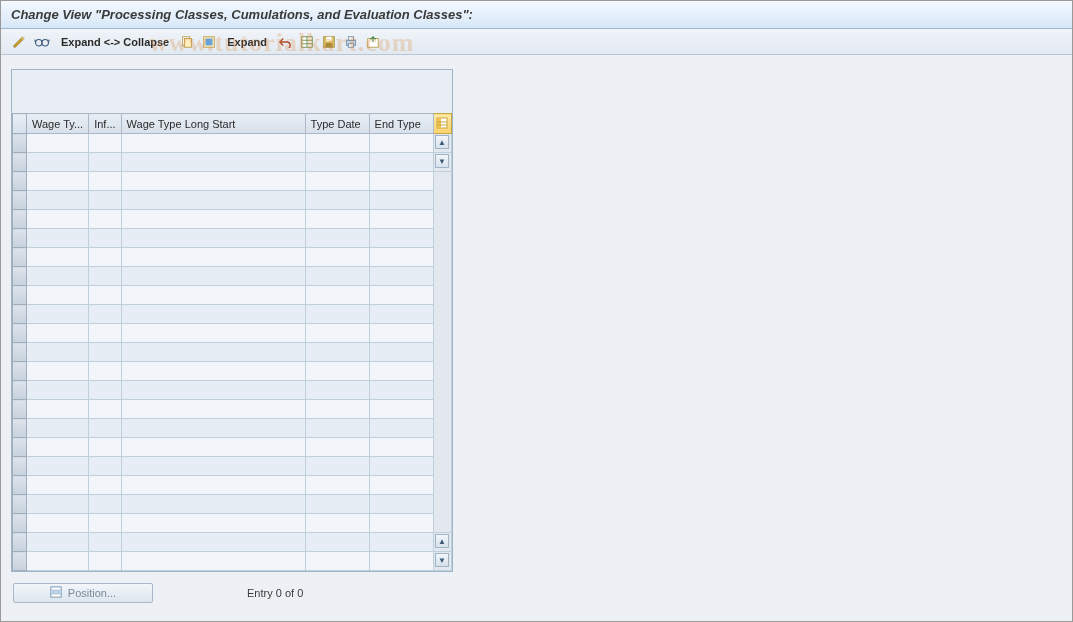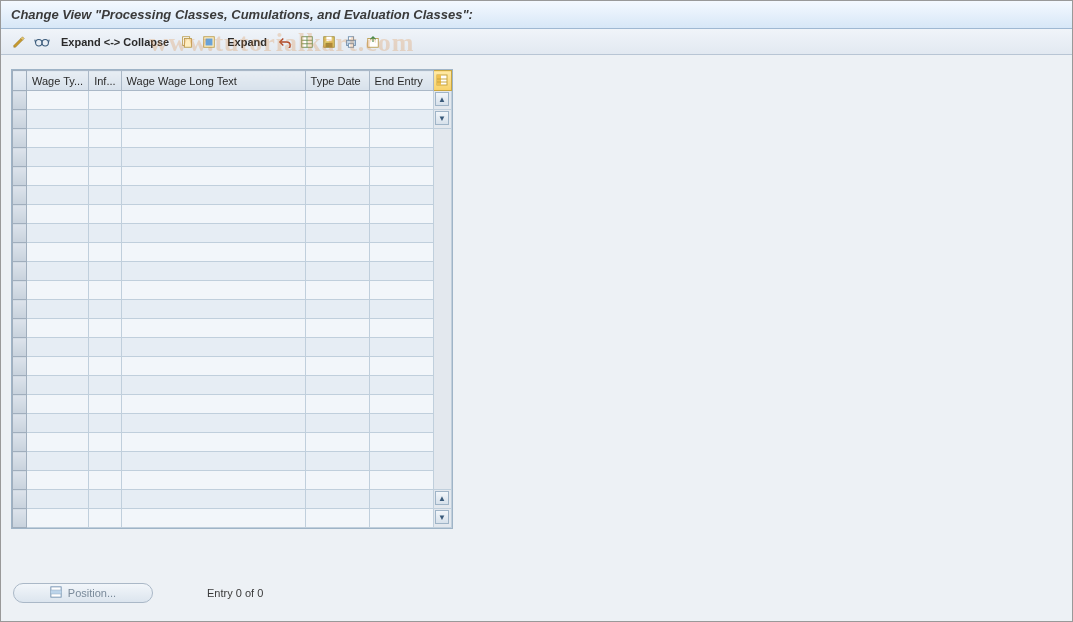--- a/index.html
+++ b/index.html
@@ -56,20 +56,21 @@
     }
 
     
     .table-wrapper {
       display: inline-block;
       border: 1px solid #9fb4c7;
       background: #e9eef4;
     }
     .table {
       border-collapse: collapse;
+      margin-top: 43px;
     }
     .table th, .table td {
       border: 1px solid #c0cfdc;
       height: 19px;
       padding: 0 5px;
       text-align: left;
       font-weight: normal;
       font-size: 11px;
       color: #2a2a2a;
       overflow: hidden;
@@ -137,32 +138,32 @@
       font-size: 11px;
       color: #3a3a3a;
       cursor: pointer;
     }
     .pos-btn {
       height: 20px;
       min-width: 140px;
       padding: 0 10px;
       background: linear-gradient(#f2f6fa, #dce5ee);
       border: 1px solid #aab8c7;
-      border-radius: 10px;
+      border-radius: 2px;
       display: inline-flex;
       align-items: center;
       justify-content: center;
       font-size: 11px;
       color: #7a8a9a;
       cursor: pointer;
       gap: 6px;
     }
     .pos-btn .icon { color: #4a6a8a; }
     .entry-text {
-      margin-left: 44px;
+      margin-left: 84px;
       color: #3a3a3a;
     }
 
     
     .ico { display:inline-block; }
 
     
     .watermark {
       position: absolute;
       top: 28px;
@@ -251,23 +252,23 @@
 </div>
 
 <div class="content">
   <div class="table-wrapper">
     <table class="table">
       <thead>
         <tr>
           <th class="row-sel"></th>
           <th style="width:60px">Wage Ty...</th>
           <th style="width:26px">Inf...</th>
-          <th style="width:184px">Wage Wage Long Text</th>
+          <th style="width:184px">Wage Type Long Start</th>
           <th style="width:64px">Type Date</th>
-          <th style="width:64px">End Entry</th>
+          <th style="width:64px">End Type</th>
           <th class="col-config">
             <svg width="12" height="12" viewBox="0 0 12 12">
                 <rect x="1" y="1" width="10" height="10" fill="#fff" stroke="#c8a642"></rect>
                 <rect x="1" y="1" width="4" height="10" fill="#f0c050"></rect>
                 <line x1="1" y1="5" x2="11" y2="5" stroke="#c8a642"></line>
                 <line x1="1" y1="8" x2="11" y2="8" stroke="#c8a642"></line>
               </svg>
           </th>
         </tr>
       </thead>

